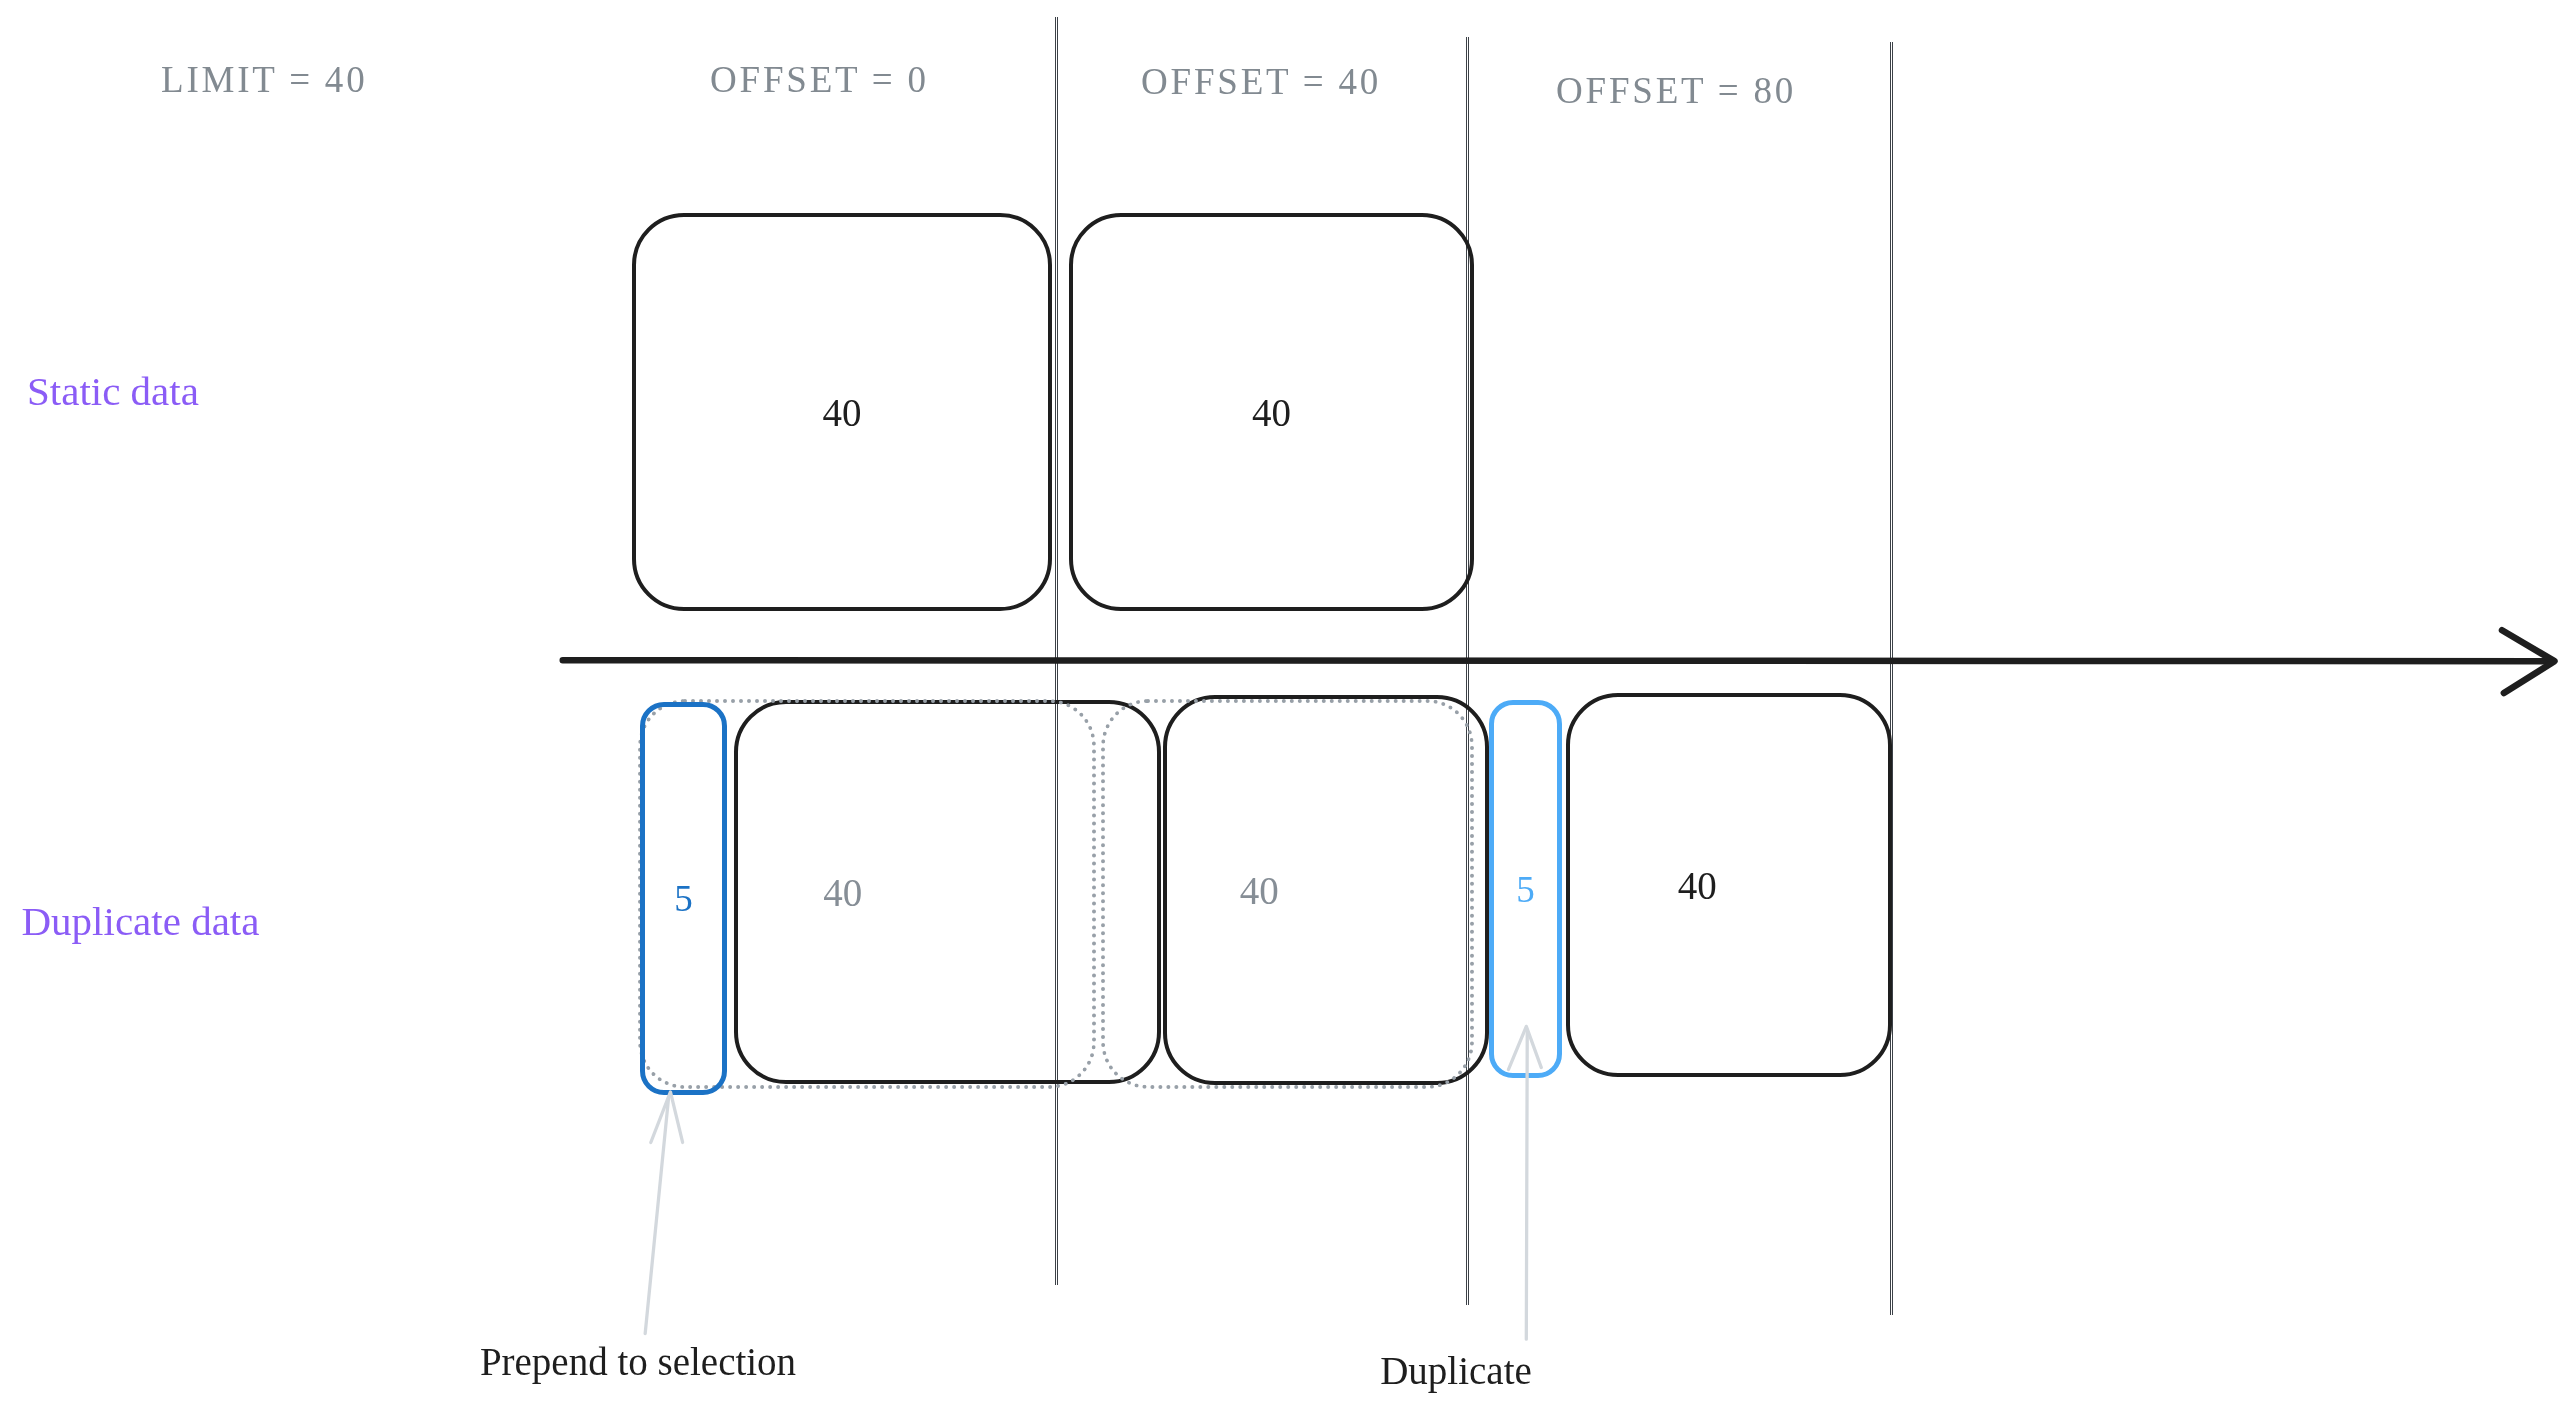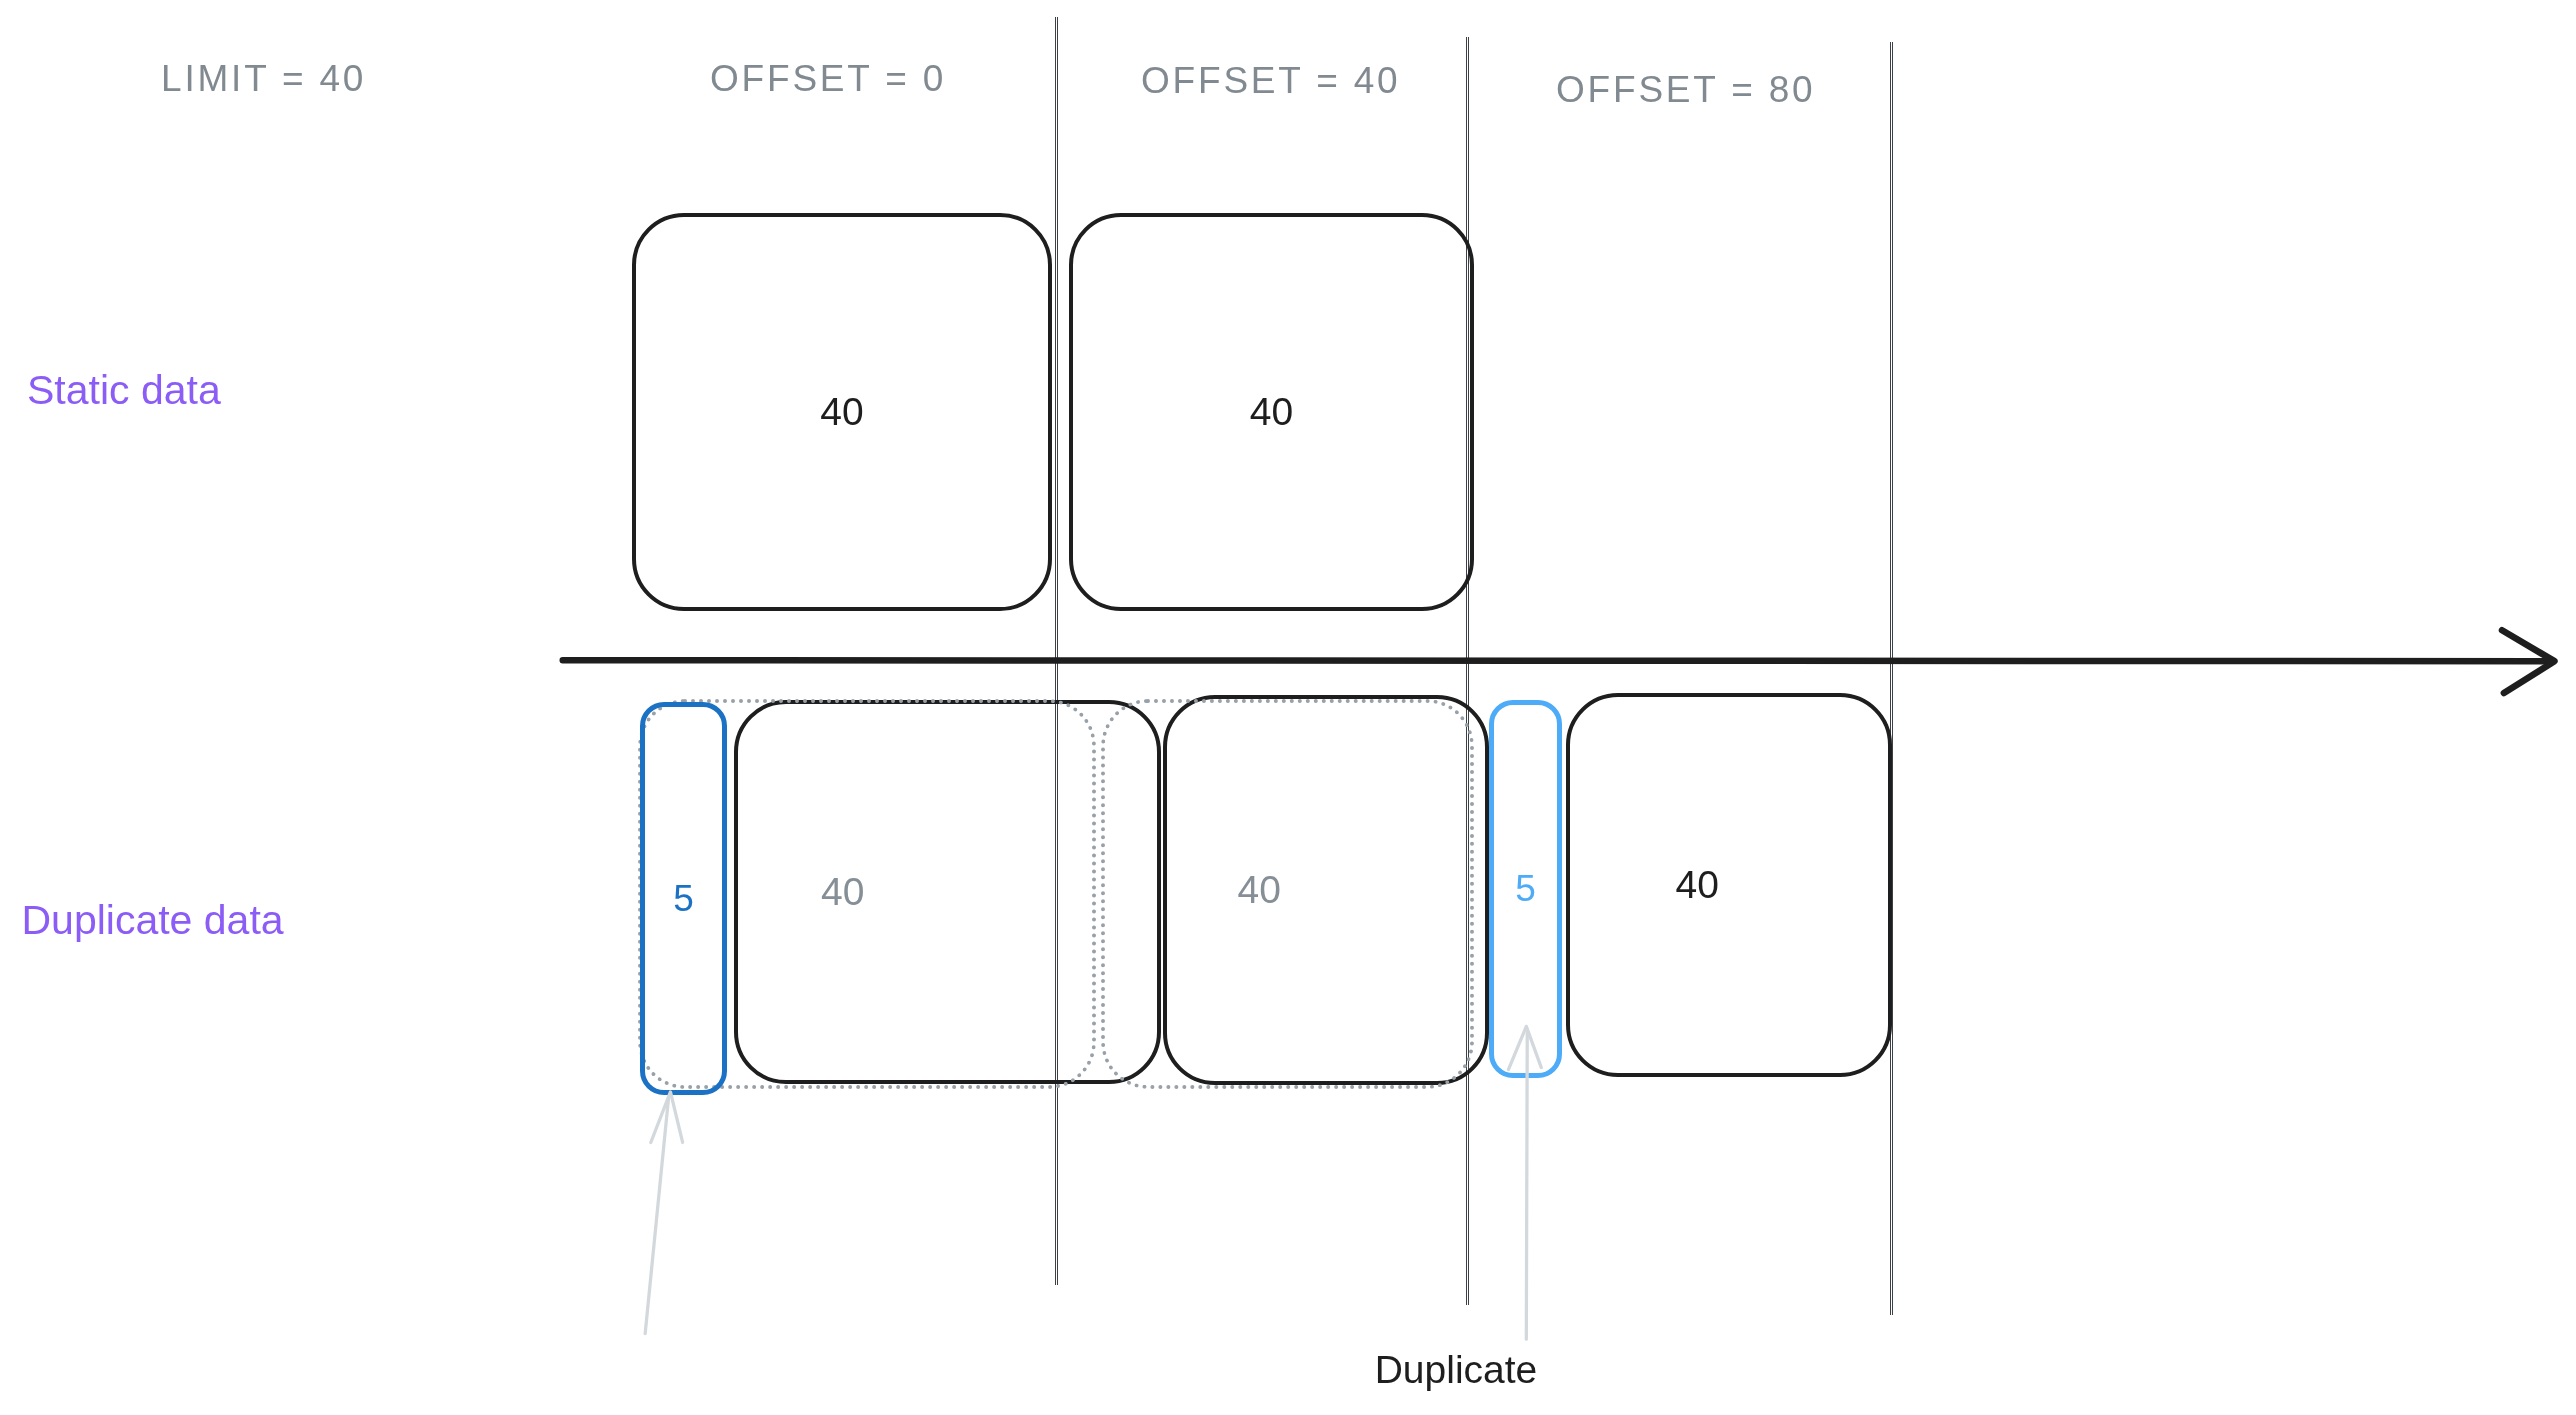--- a/index.html
+++ b/index.html
@@ -1,20 +1,20 @@
 <!DOCTYPE html>
 <html style="font-size:15px"><head>
 <meta charset="utf-8">
 <style>
   html,body{margin:0;padding:0;background:#ffffff;}
   .stage{
     position:relative;
     width:2576px;height:1416px;
     background:#ffffff;
-    font-family:Liberation Sans, sans-serif;
+    font-family:Liberation Serif, serif;
     overflow:hidden;
   }
   
   .hdr{
     position:absolute;
     color:#828a91;
     font-size:37px;
     letter-spacing:2.8px;
     font-weight:500;
     white-space:nowrap;
@@ -147,16 +147,17 @@
     <g>
       <line x1="689" y1="1424" x2="714" y2="1172" stroke="#d3d8dd" stroke-width="3.5" stroke-linecap="round"></line>
       <polyline points="695,1220 716,1166 729,1220" fill="none" stroke="#d3d8dd" stroke-width="3.5" stroke-linecap="round" stroke-linejoin="round"></polyline>
     </g>
     <g>
       <line x1="1630" y1="1430" x2="1631" y2="1100" stroke="#d3d8dd" stroke-width="3.5" stroke-linecap="round"></line>
       <polyline points="1611,1142 1630,1096 1646,1140" fill="none" stroke="#d3d8dd" stroke-width="3.5" stroke-linecap="round" stroke-linejoin="round"></polyline>
     </g>
   </svg>
 
+  <div class="annot" style="left:638px;top:1339px;">Prepend to selection</div>
   <div class="annot" style="left:1456px;top:1348px;">Duplicate</div>
 
 </div>
 
 
 </body></html>

